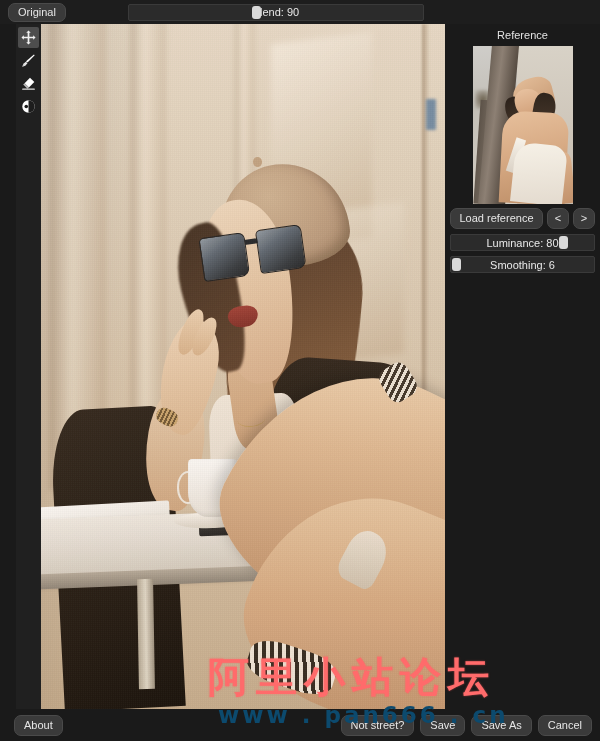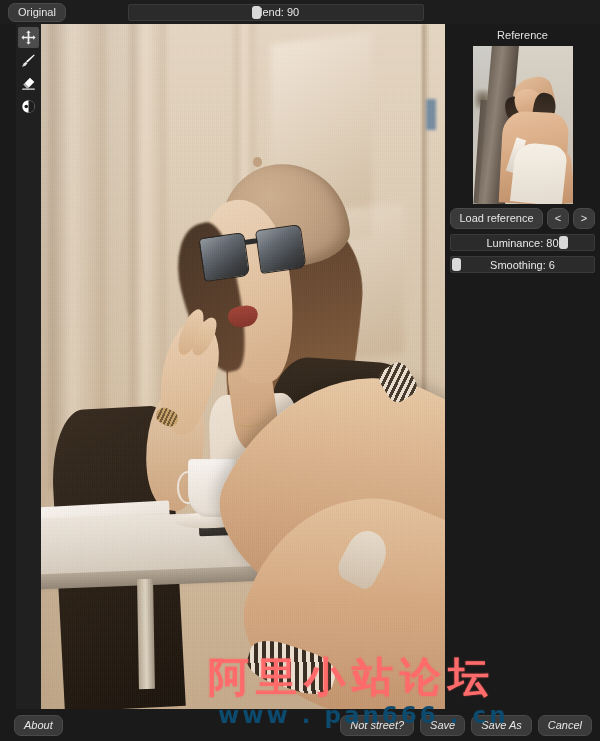--- a/index.html
+++ b/index.html
@@ -640,21 +640,21 @@
     height: 32px;
     min-height: 32px;
     background: #1a1a1a;
     display: flex;
     align-items: center;
     padding: 0 8px;
     box-sizing: border-box;
     position: relative;
   }
   .spacer { flex: 1 1 auto; }
-  .bottombar .btn { margin-left: 6px; padding: 3px 9px; font-style: italic; }
+  .bottombar .btn { margin-left: 6px; padding: 3px 9px; }
 
   
   .watermark {
     position: absolute;
     left: 0; top: 0;
     width: 600px; height: 741px;
     pointer-events: none;
     z-index: 50;
   }
   .wm-cn {

